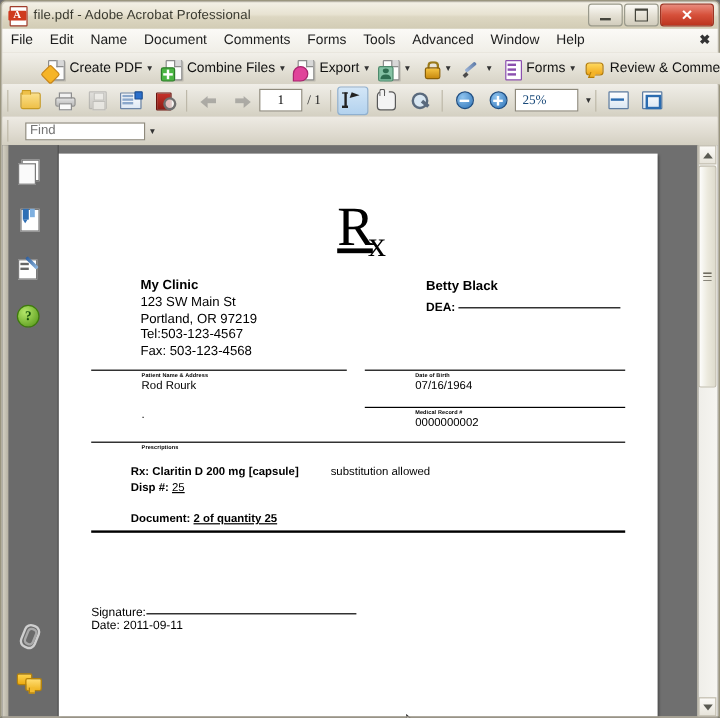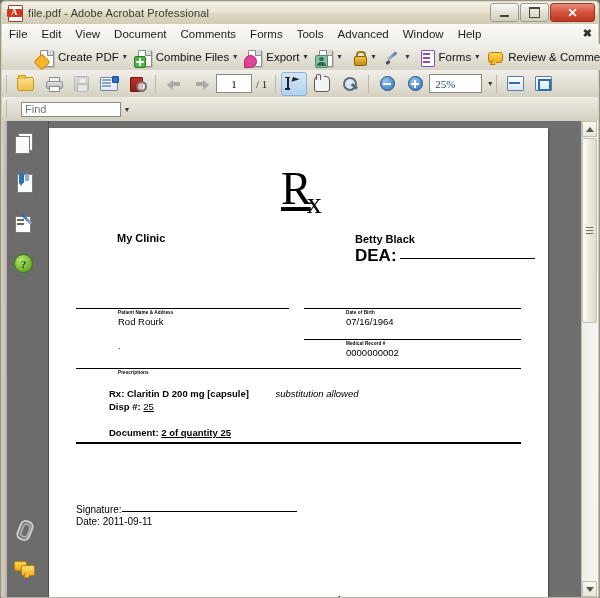--- a/index.html
+++ b/index.html
@@ -191,31 +191,31 @@
     background:#fff;
     box-shadow:1px 1px 2px rgba(0,0,0,.35);
     overflow:hidden;
   }
   .pg-text{position:absolute;font-family:"Liberation Sans",sans-serif;color:#000;margin-left:41px;}
   .rx{position:absolute;left:232px;top:40px;font-family:"Liberation Serif",serif;font-size:46px;line-height:42px;letter-spacing:-1px;text-decoration:underline;}
   .rx .sub{font-size:30px;position:relative;top:9px;left:-4px;}
   .clinic{left:27px;top:104px;font-size:11px;font-weight:bold;}
   .addr{left:27px;top:118px;font-size:11px;line-height:13.5px;}
   .doctor{left:265px;top:105px;font-size:11px;font-weight:bold;}
-  .dea{left:265px;top:118px;font-size:17px;font-weight:bold;}
+  .dea{left:265px;top:118px;font-size:10px;font-weight:bold;}
   .dea .line{display:inline-block;width:135px;border-bottom:1px solid #000;margin-left:3px;vertical-align:2px;height:10px;}
 
   .hr{position:absolute;background:#000;height:1px;}
   .lbl{font-size:4.6px;font-weight:bold;letter-spacing:.1px;}
   .fieldval{font-size:9.5px;}
 
   .presc-body{position:absolute;left:60px;font-size:9.5px;line-height:13px;}
   .b{font-weight:bold;}
   .u{text-decoration:underline;}
-  .it{font-style:italic;margin-top:34px;}
+  .it{margin-top:34px;}
 
   .sig{position:absolute;left:27px;top:374px;font-size:10px;}
   .sig .line{display:inline-block;width:175px;border-bottom:1px solid #000;height:9px;vertical-align:1px;}
   .dt{position:absolute;left:27px;top:388px;font-size:10px;}
 
   
   #vscroll{
     position:absolute;right:0;top:0;width:16px;height:476px;
     background:linear-gradient(to right,#efeee9,#f6f5f1);
     border-left:1px solid #c5c1b4;
@@ -260,21 +260,21 @@
         </div>
       <div class="wbtn close">
           <span class="g">✕</span>
         </div>
     </div>
   </div>
 
   <div id="menubar">
     <div class="menu-item">File</div>
     <div class="menu-item">Edit</div>
-    <div class="menu-item">View</div>
+    <div class="menu-item">Name</div>
     <div class="menu-item">Document</div>
     <div class="menu-item">Comments</div>
     <div class="menu-item">Forms</div>
     <div class="menu-item">Tools</div>
     <div class="menu-item">Advanced</div>
     <div class="menu-item">Window</div>
     <div class="menu-item">Help</div>
     <div id="menu-close">✖</div>
   </div>
 
@@ -452,20 +452,26 @@
       <div class="navicon" style="top:440px">
         <span class="np-cmt"><span class="b1"></span><span class="b2"></span></span>
       </div>
     </div>
 
     <div id="page">
 
       <div class="rx"><span>R</span><span class="sub">x</span></div>
 
       <div class="pg-text clinic">My Clinic</div>
+      <div class="pg-text addr">
+        <div>123 SW Main St</div>
+        <div>Portland, OR 97219</div>
+        <div>Tel:503-123-4567</div>
+        <div>Fax: 503-123-4568</div>
+      </div>
 
       <div class="pg-text doctor">Betty Black</div>
       <div class="pg-text dea"><span>DEA:</span><span class="line"></span></div>
 
       <div class="hr" style="left:27px;  top:180px; width:213px;"></div>
       <div class="hr" style="left:255px; top:180px; width:217px;"></div>
       <div class="hr" style="left:255px; top:211px; width:217px;"></div>
       <div class="hr" style="left:27px;  top:240px; width:445px;"></div>
       <div class="hr" style="left:27px;  top:314px; width:445px; height:2px;"></div>
 

